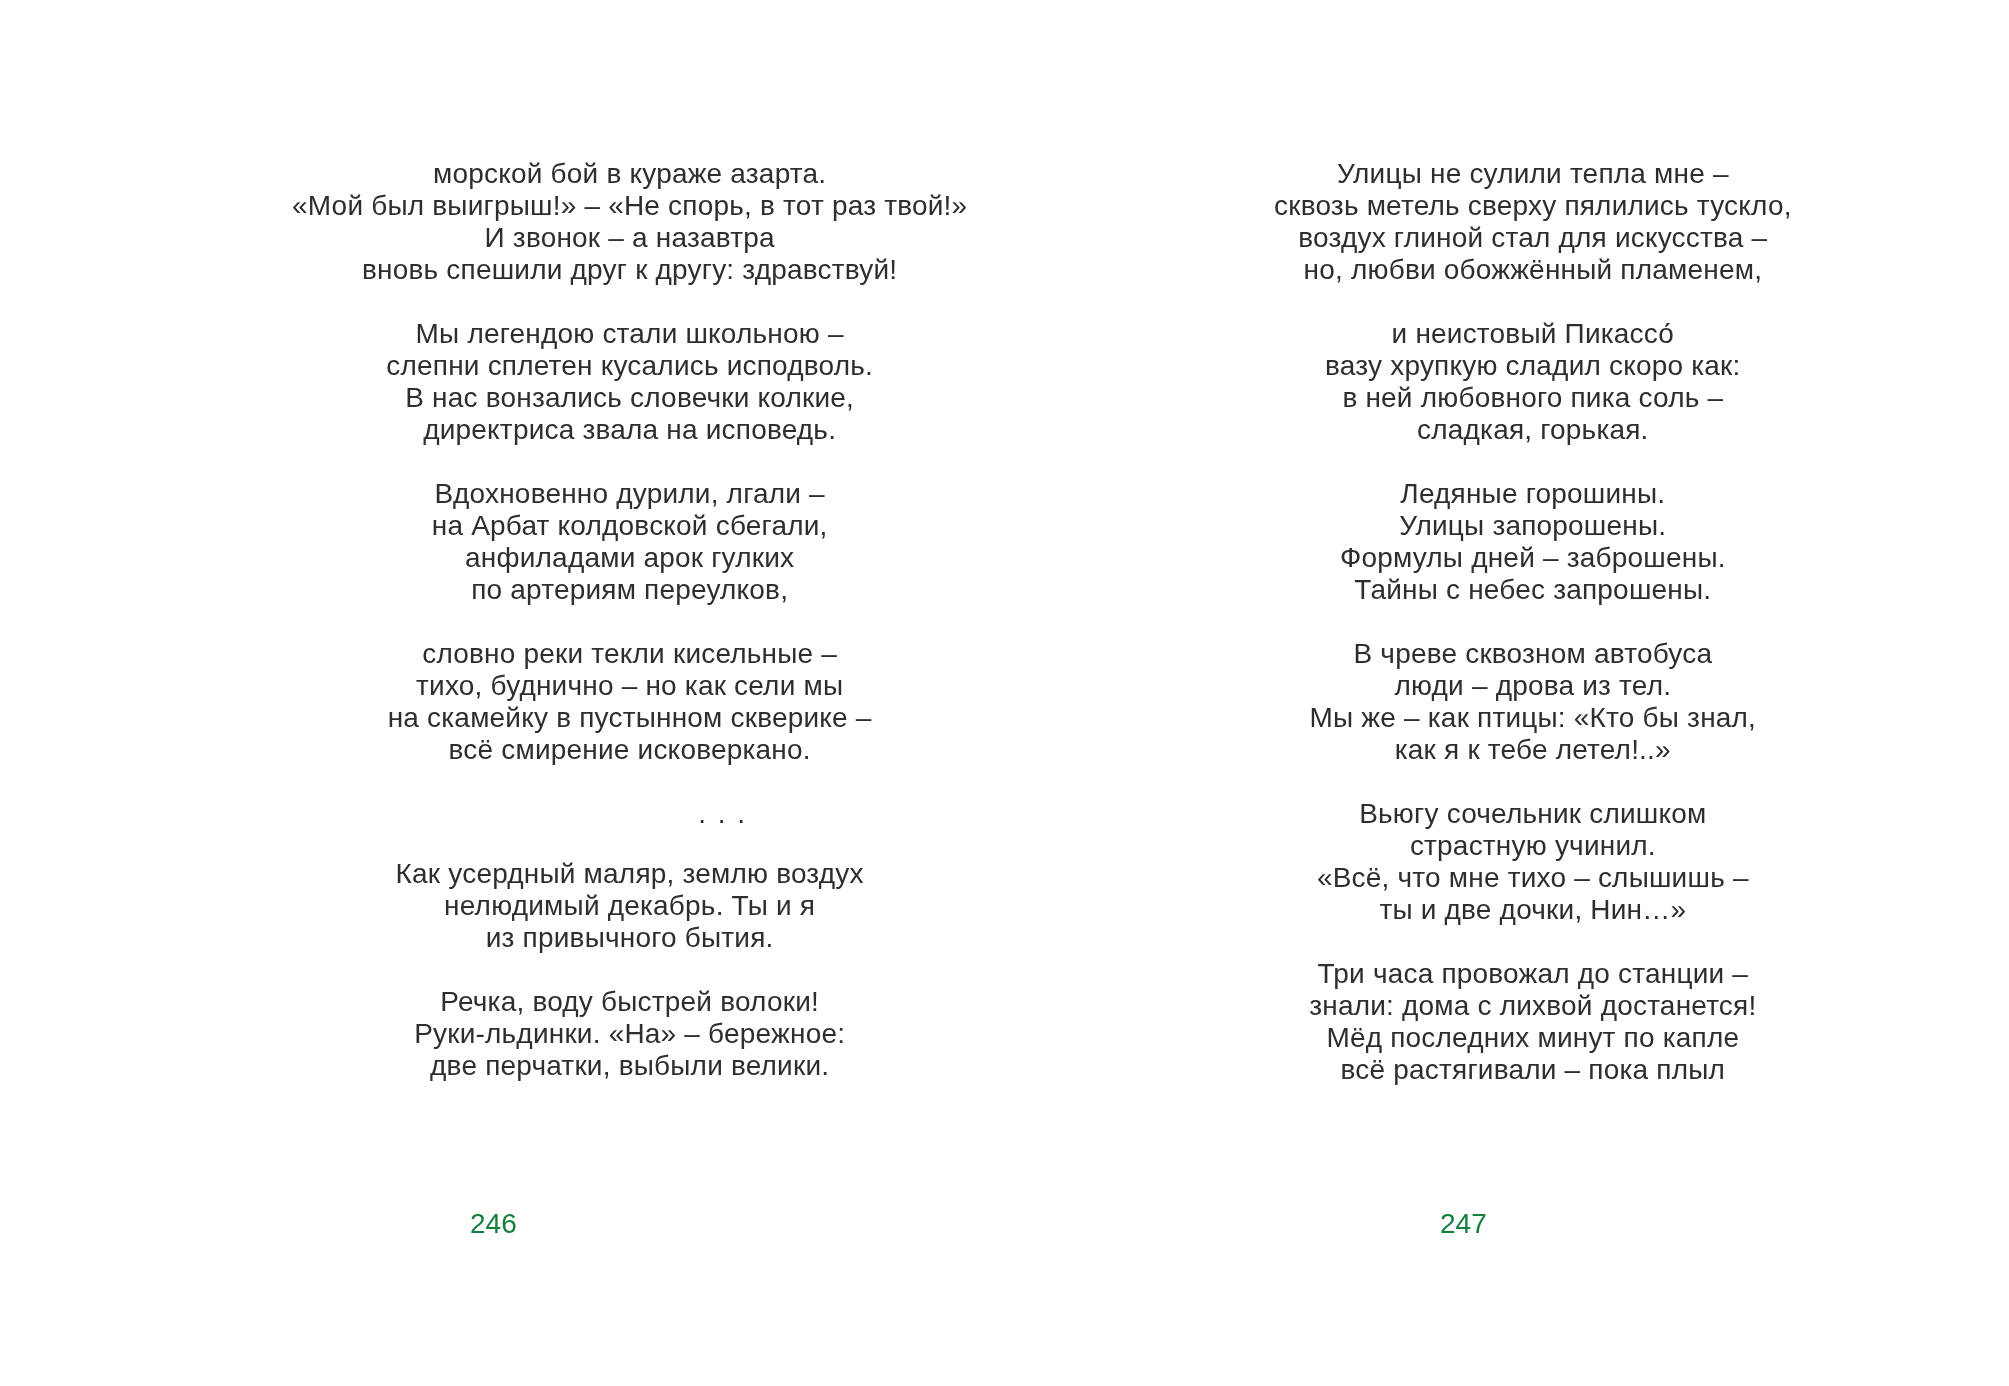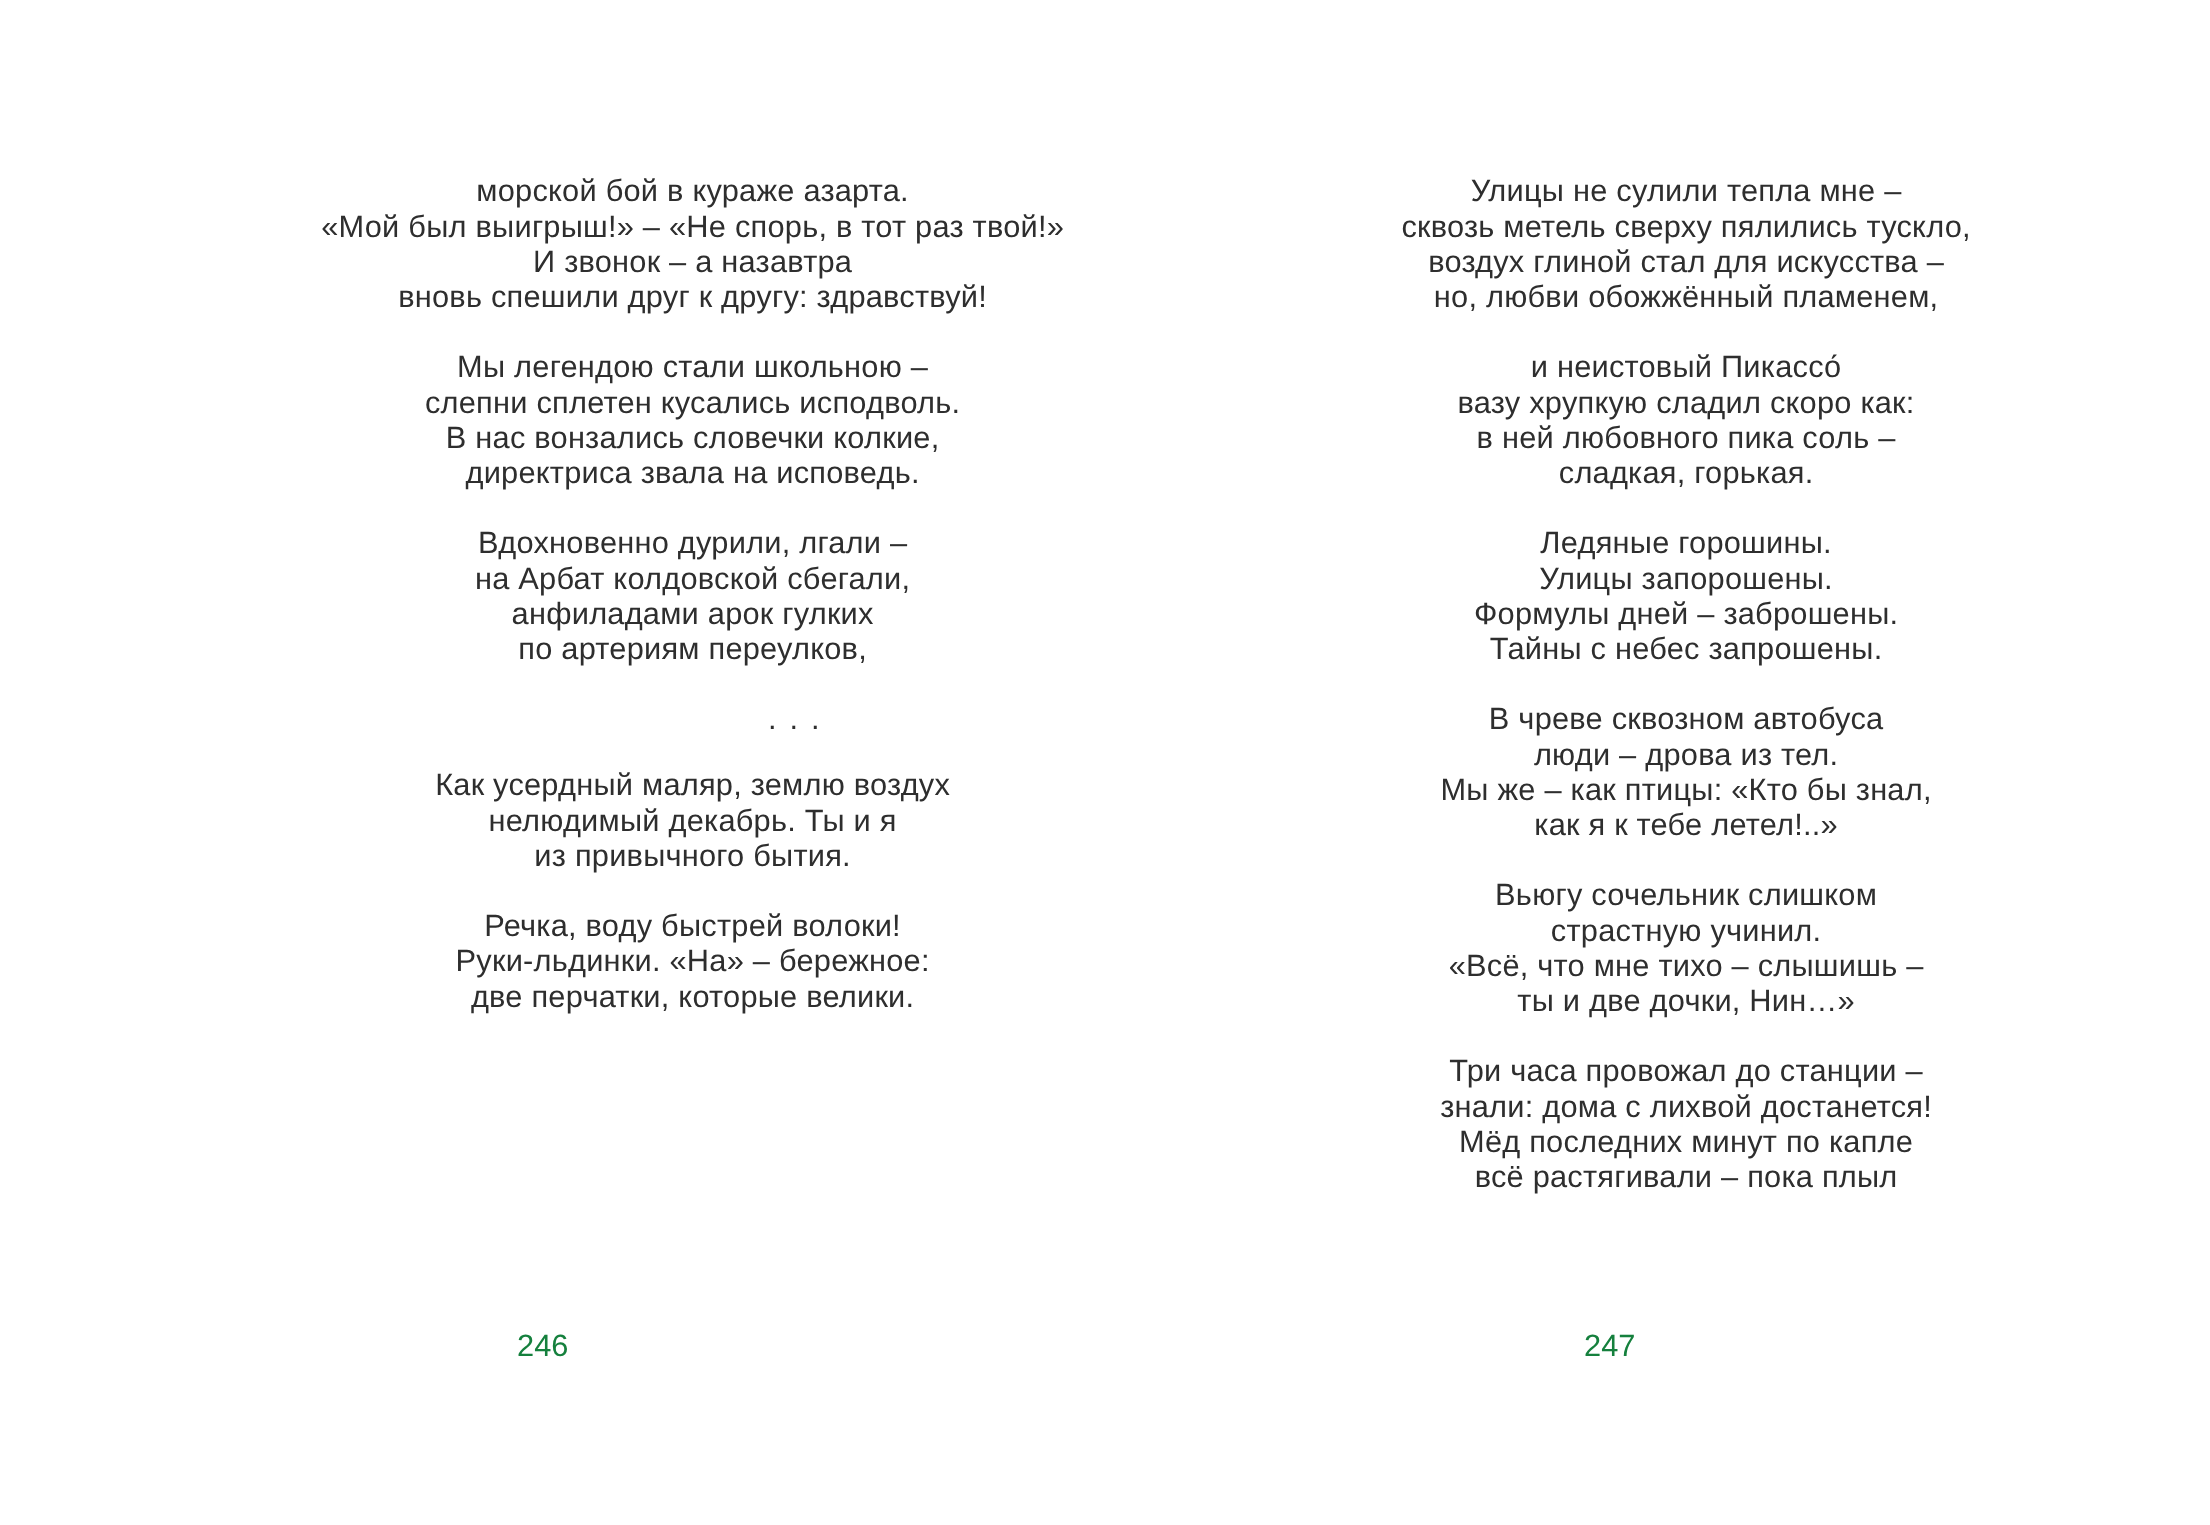--- a/index.html
+++ b/index.html
@@ -80,33 +80,39 @@
         <p>директриса звала на исповедь.</p>
       </div>
 
       <div class="stanza">
         <p>Вдохновенно дурили, лгали –</p>
         <p>на Арбат колдовской сбегали,</p>
         <p>анфиладами арок гулких</p>
         <p>по артериям переулков,</p>
       </div>
 
+      <div class="stanza">
+        <p>словно реки текли кисельные –</p>
+        <p>тихо, буднично – но как сели мы</p>
+        <p>на скамейку в пустынном скверике –</p>
+        <p>всё смирение исковеркано.</p>
+      </div>
 
       <div class="separator">. . .</div>
 
       <div class="stanza">
         <p>Как усердный маляр, землю воздух</p>
         <p>нелюдимый декабрь. Ты и я</p>
         <p>из привычного бытия.</p>
       </div>
 
       <div class="stanza">
         <p>Речка, воду быстрей волоки!</p>
         <p>Руки-льдинки. «На» – бережное:</p>
-        <p>две перчатки, которые велики.</p>
+        <p>две перчатки, выбыли велики.</p>
       </div>
 
     </div>
     <div class="page-number">246</div>
   </div>
 
   <div class="page page-right">
     <div class="poem">
 
       <div class="stanza">

